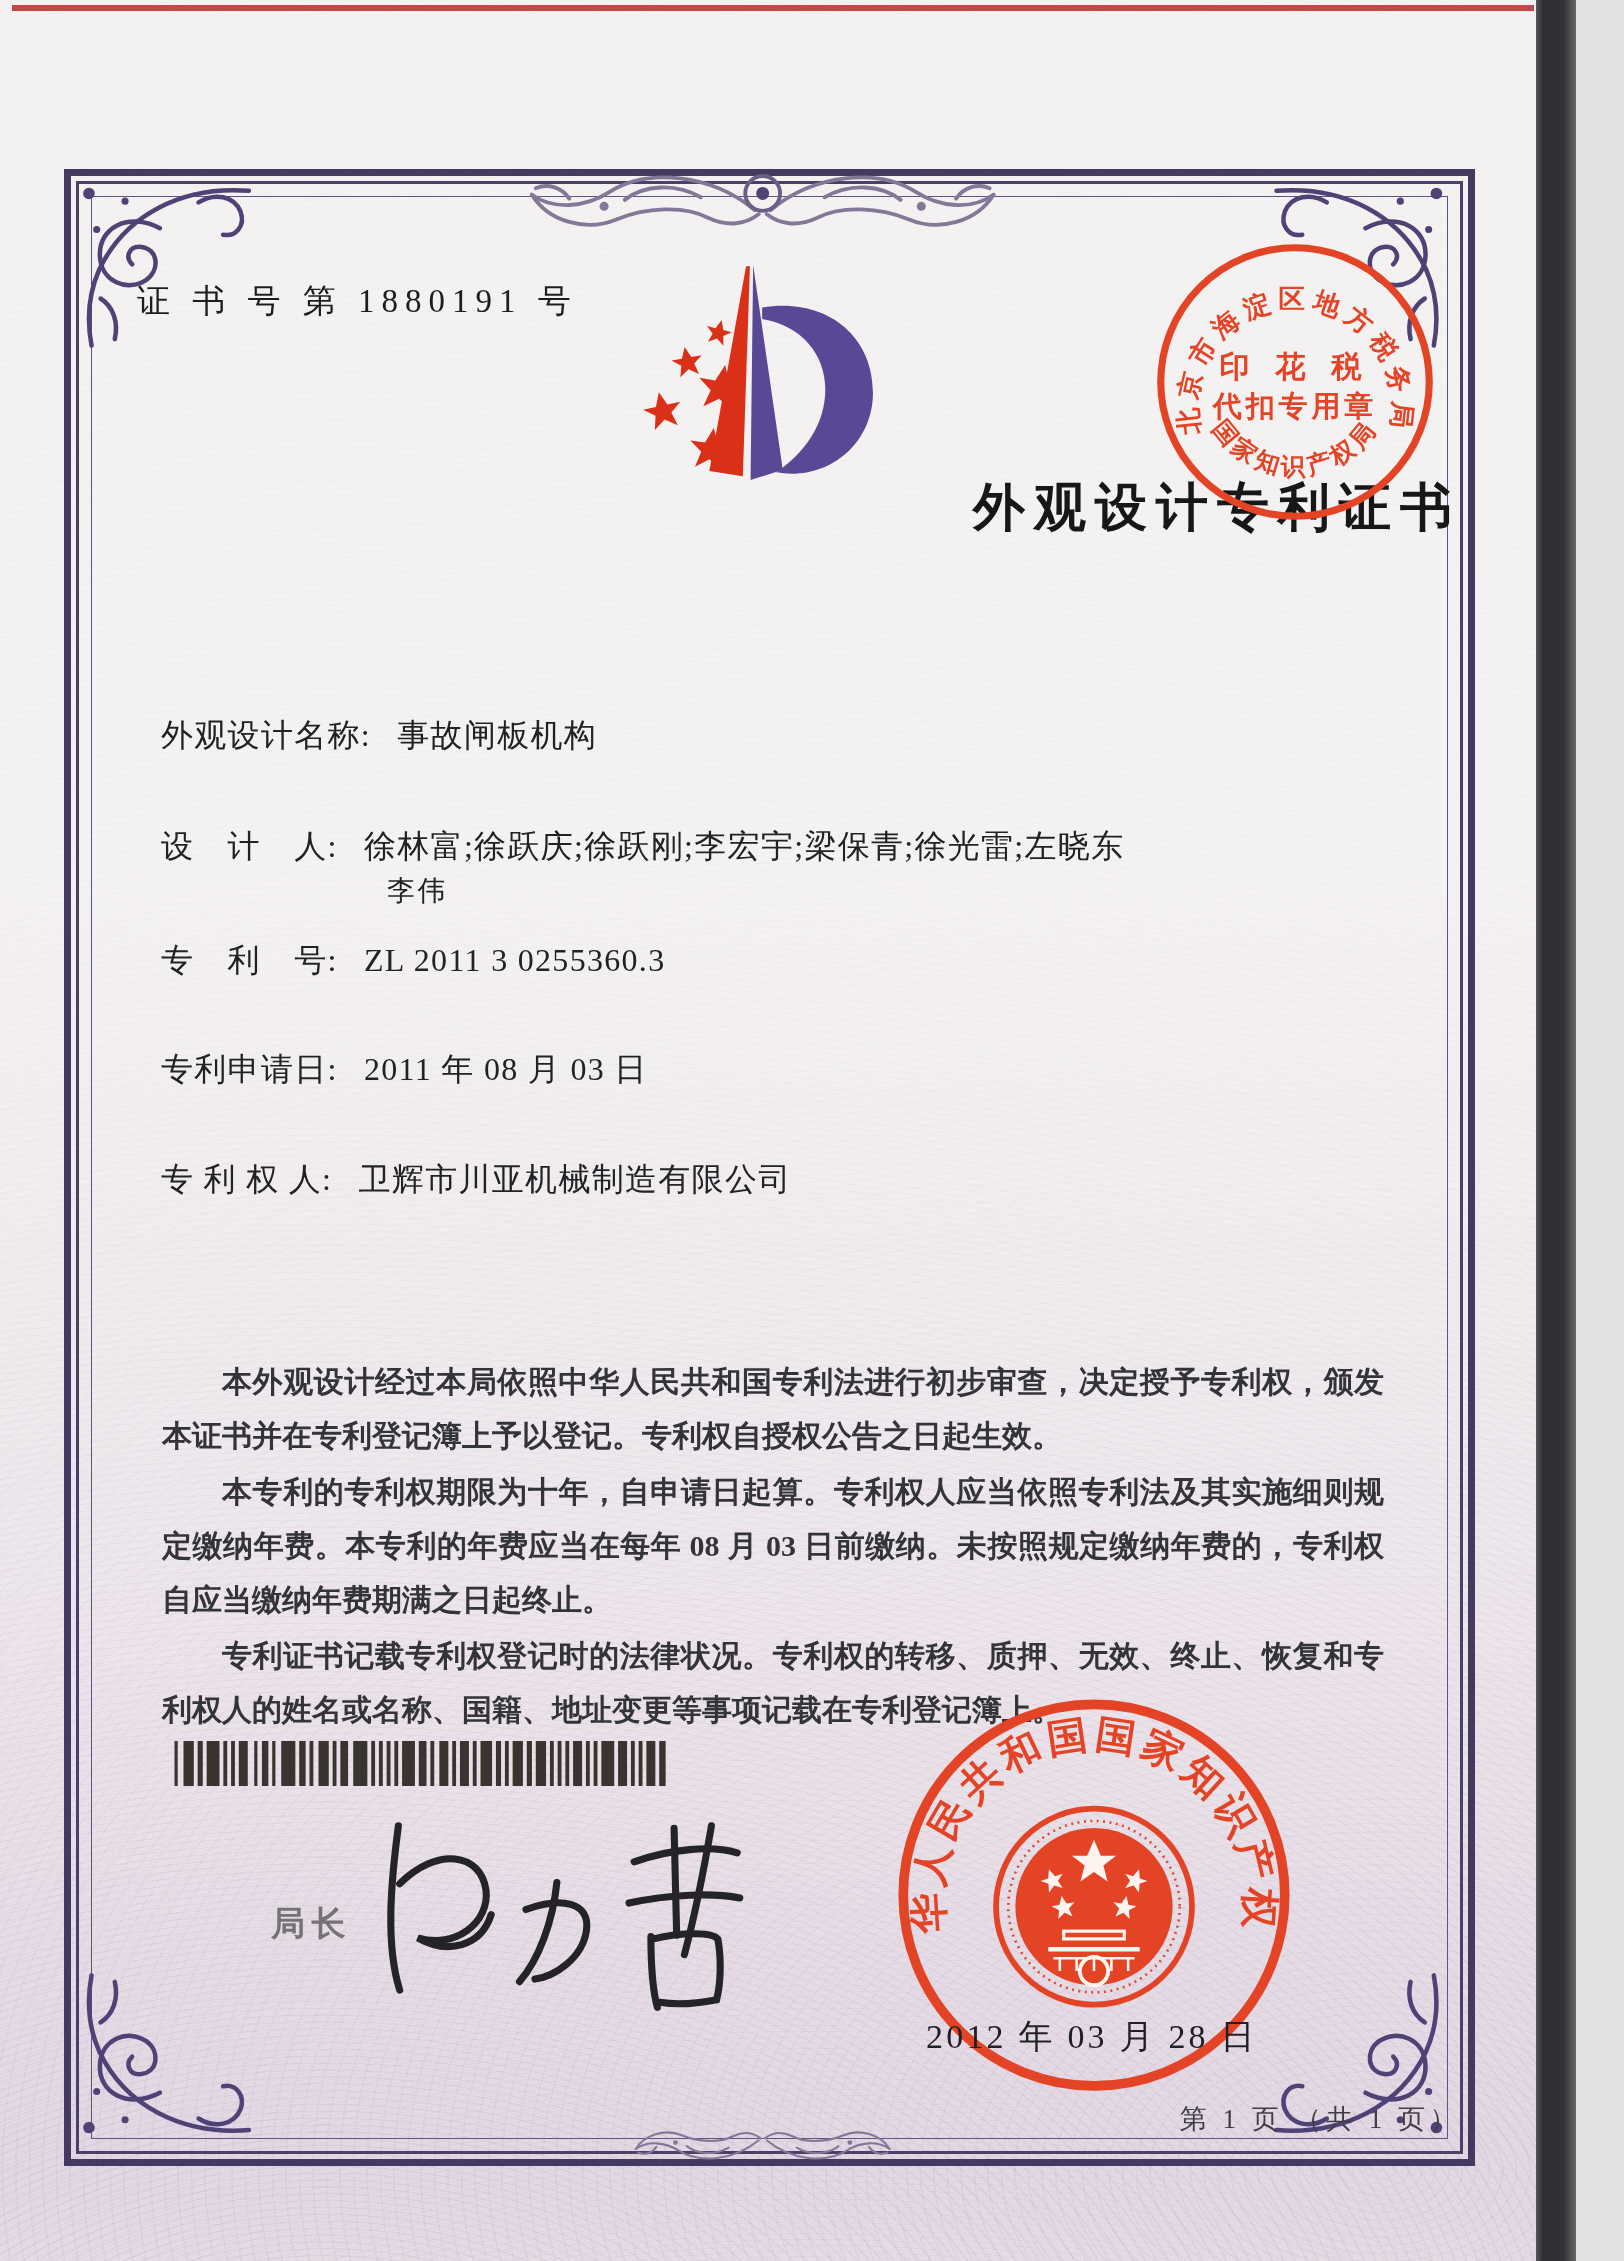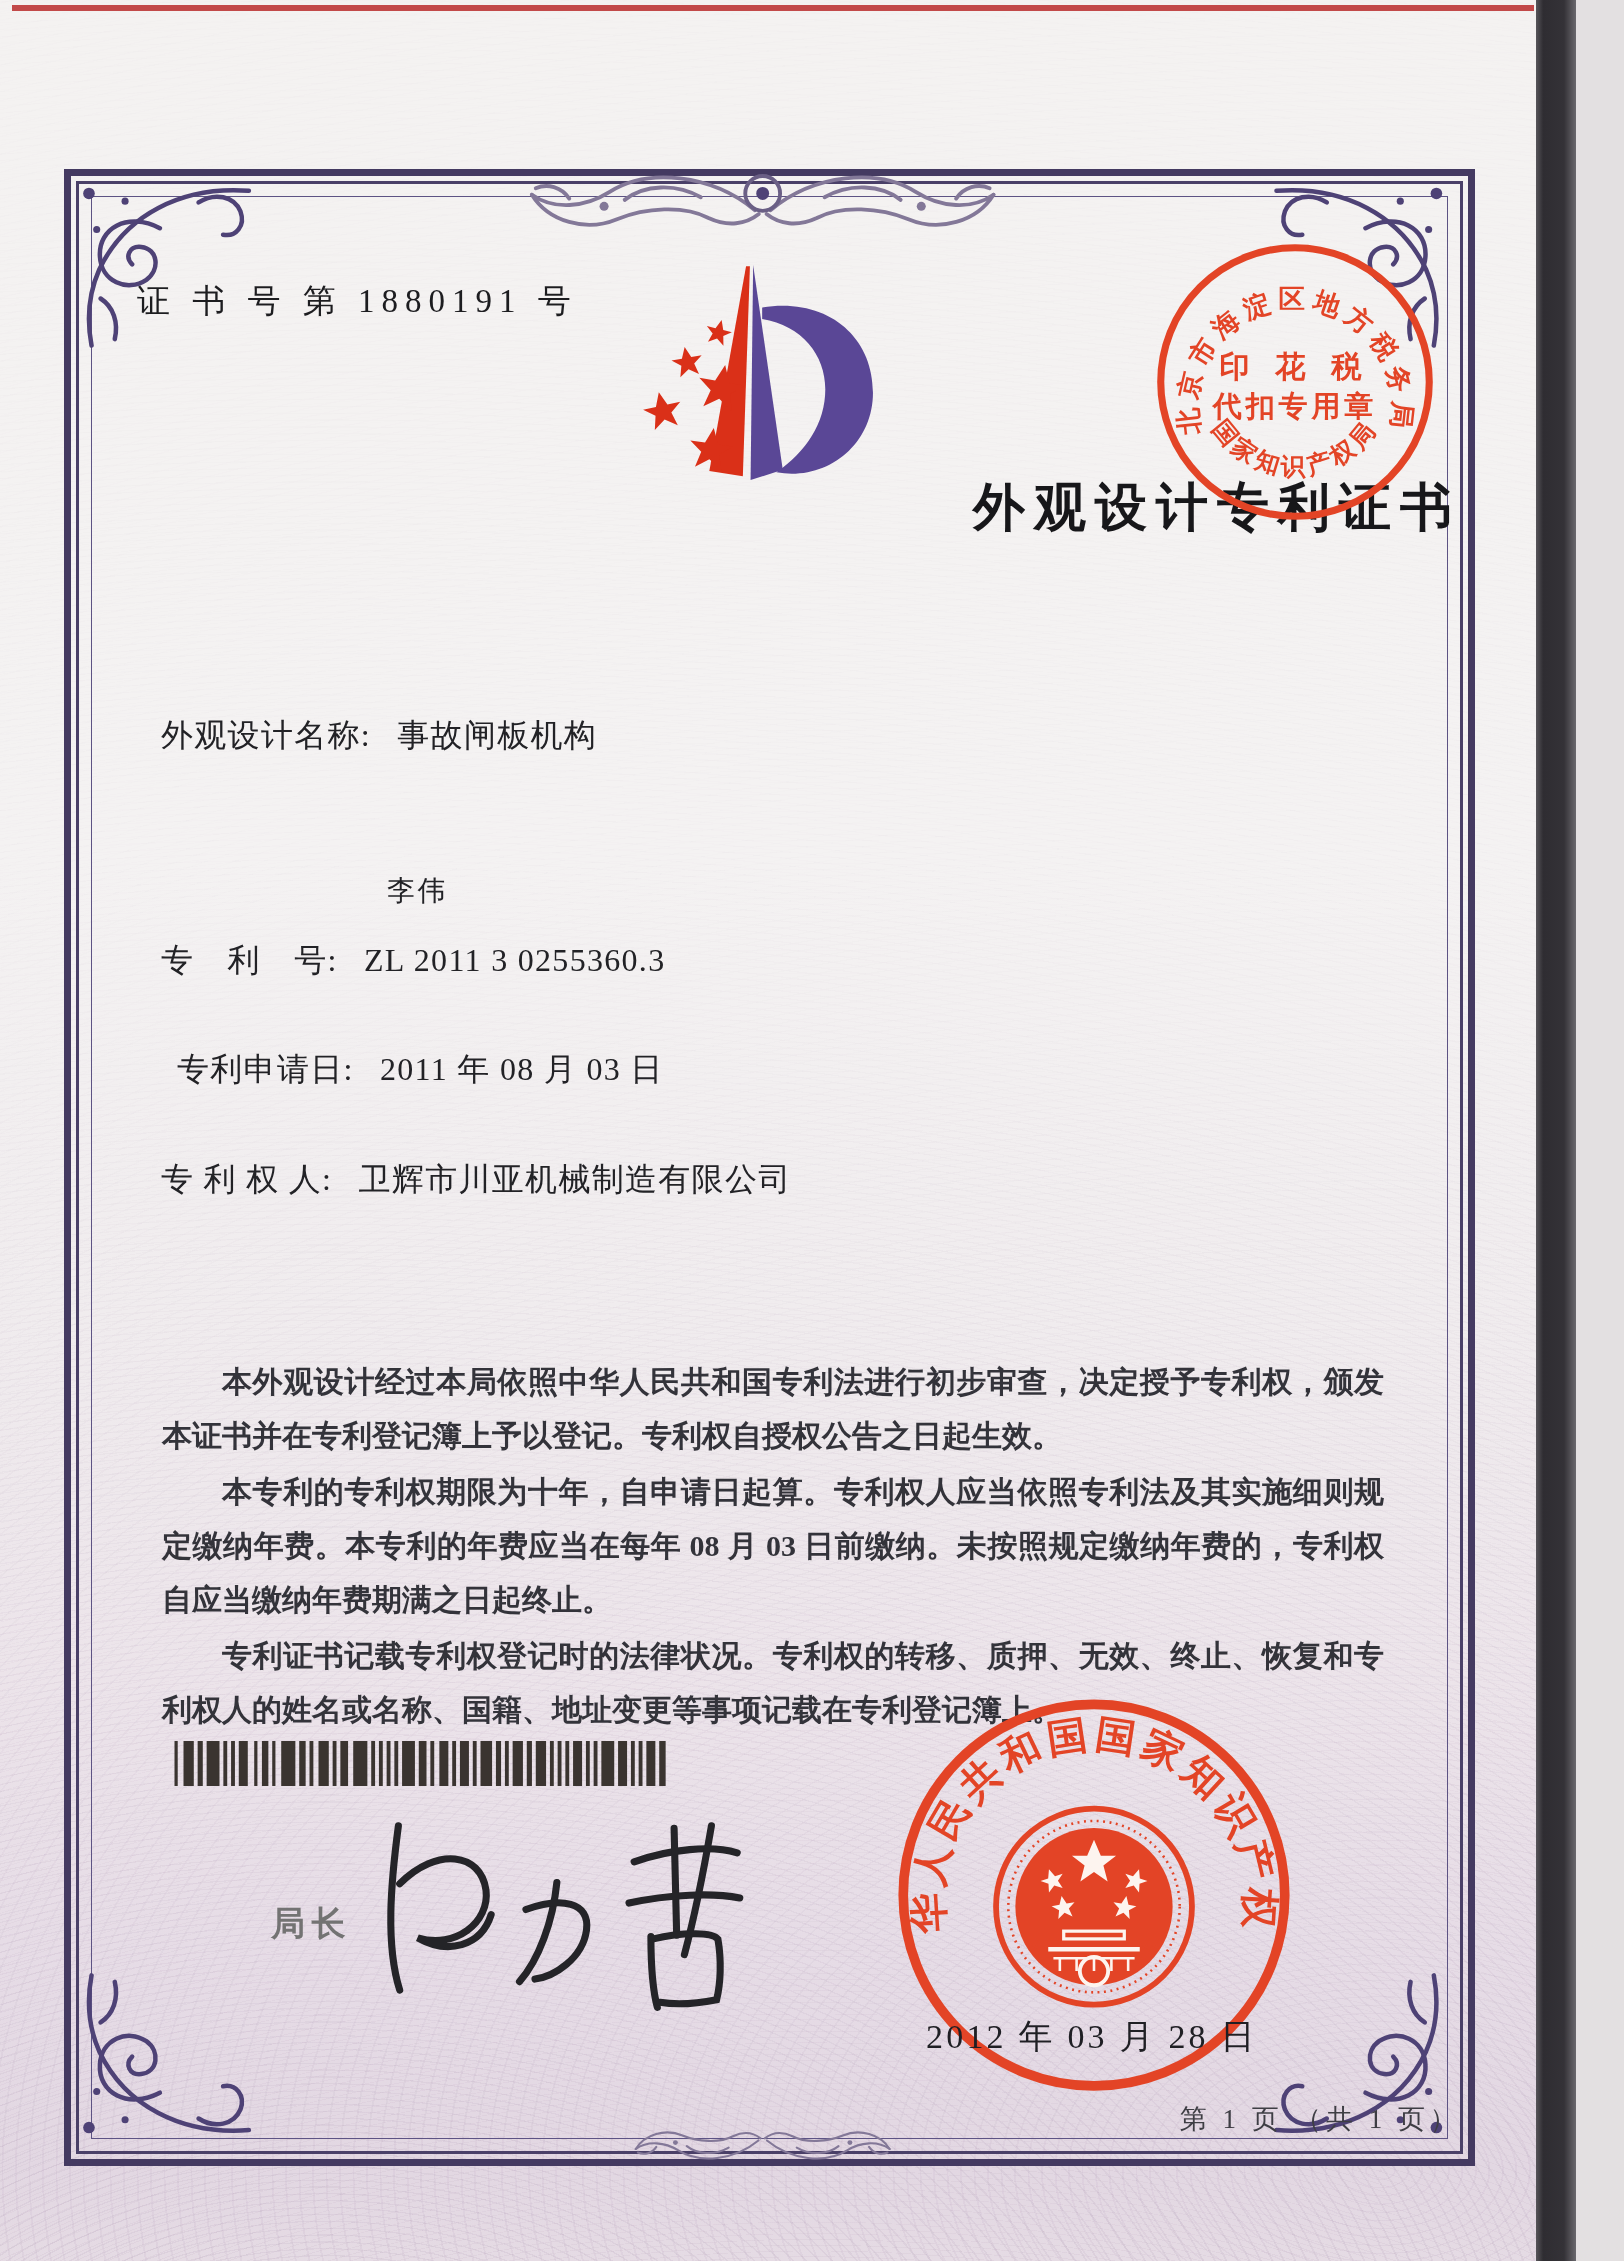--- a/index.html
+++ b/index.html
@@ -122,26 +122,30 @@
     <text x="220" y="212" text-anchor="middle" font-size="47" font-weight="700" fill="#e34426" letter-spacing="14" font-family="'Liberation Serif',serif">印 花 税</text>
     <text x="220" y="272" text-anchor="middle" font-size="45" font-weight="700" fill="#e34426" letter-spacing="6" font-family="'Liberation Serif',serif">代扣专用章</text>
   </svg>
 
   <div class="title">外观设计专利证书</div>
 
   <div class="row" style="top:714px;">
     <span class="lbl">外观设计名称:</span>
     <span class="val">事故闸板机构</span>
   </div>
+  <div class="row" style="top:825px;">
+    <span class="lbl">设　计　人:</span>
+    <span class="val">徐林富;徐跃庆;徐跃刚;李宏宇;梁保青;徐光雷;左晓东</span>
+  </div>
   <div class="wrap2">李伟</div>
   <div class="row" style="top:939px;">
     <span class="lbl">专　利　号:</span>
     <span class="val">ZL 2011 3 0255360.3</span>
   </div>
-  <div class="row" style="top:1048px;margin-left:16px;">
+  <div class="row" style="top:1048px;">
     <span class="lbl">专利申请日:</span>
     <span class="val">2011 年 08 月 03 日</span>
   </div>
   <div class="row" style="top:1158px;">
     <span class="lbl">专 利 权 人:</span>
     <span class="val">卫辉市川亚机械制造有限公司</span>
   </div>
 
   <div class="paras">
     <p>本外观设计经过本局依照中华人民共和国专利法进行初步审查，决定授予专利权，颁发本证书并在专利登记簿上予以登记。专利权自授权公告之日起生效。</p>

